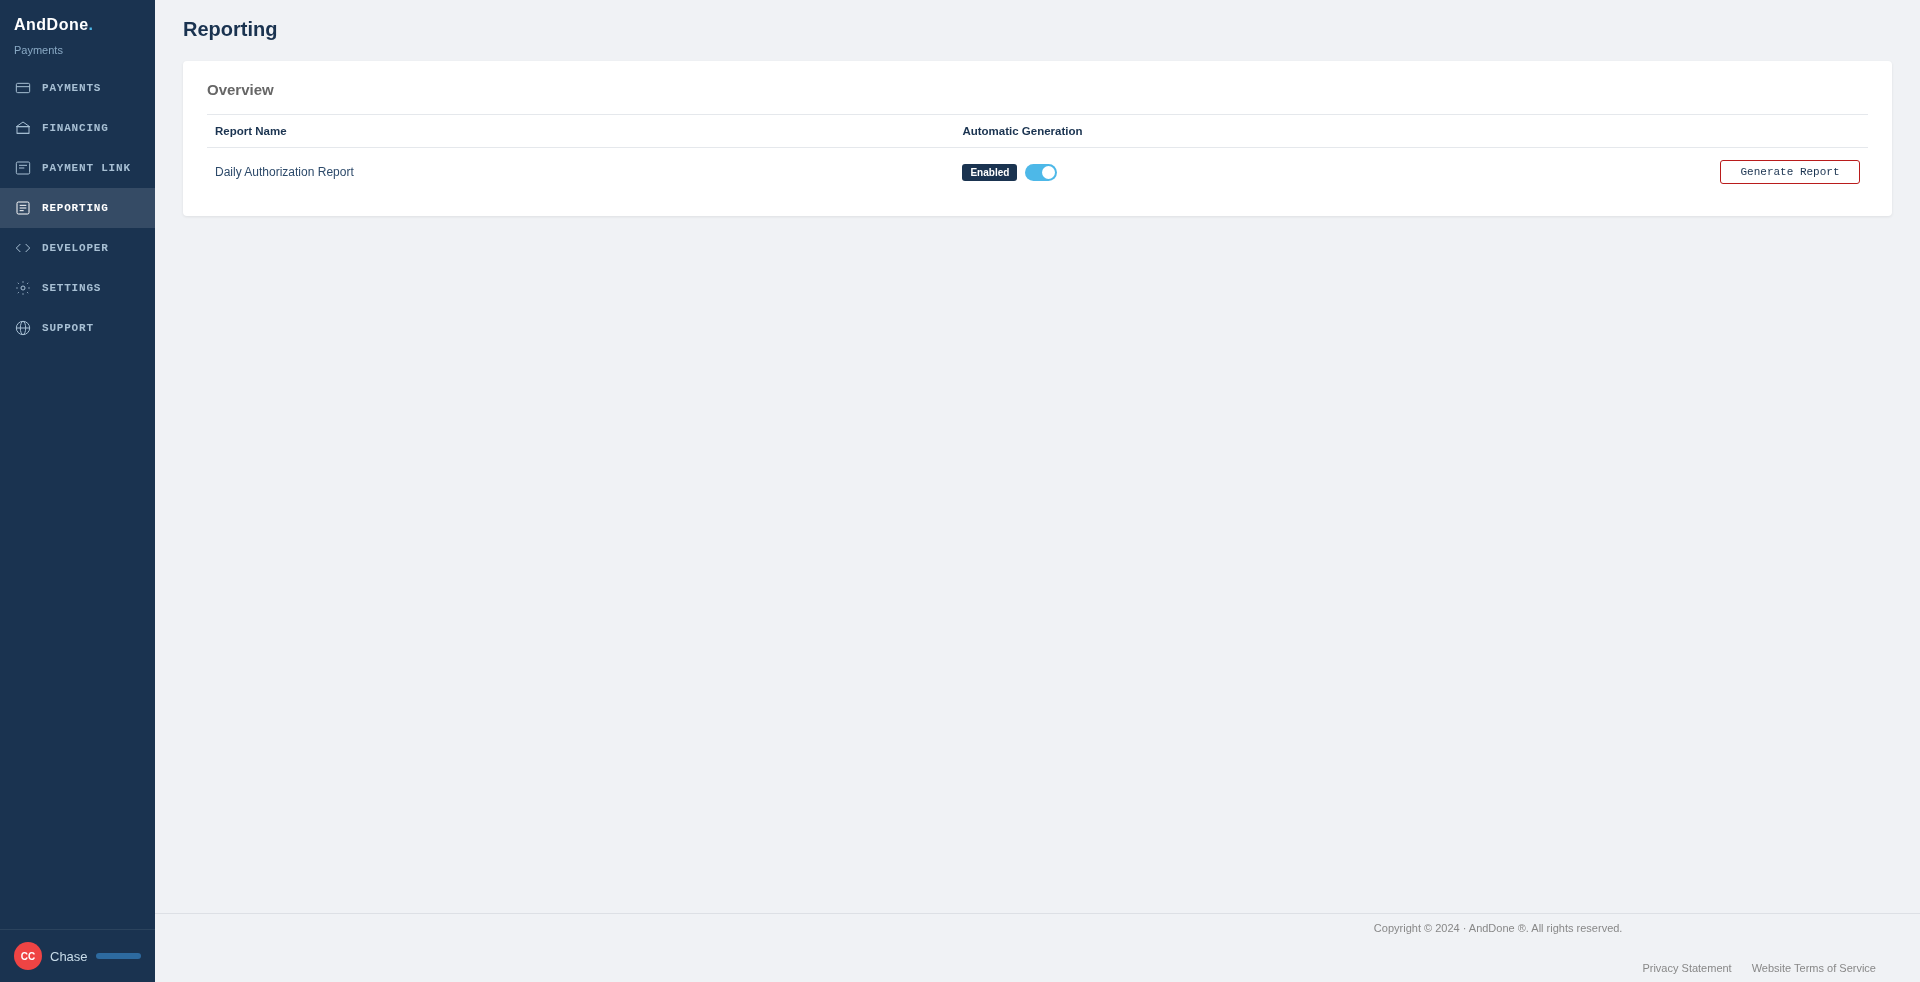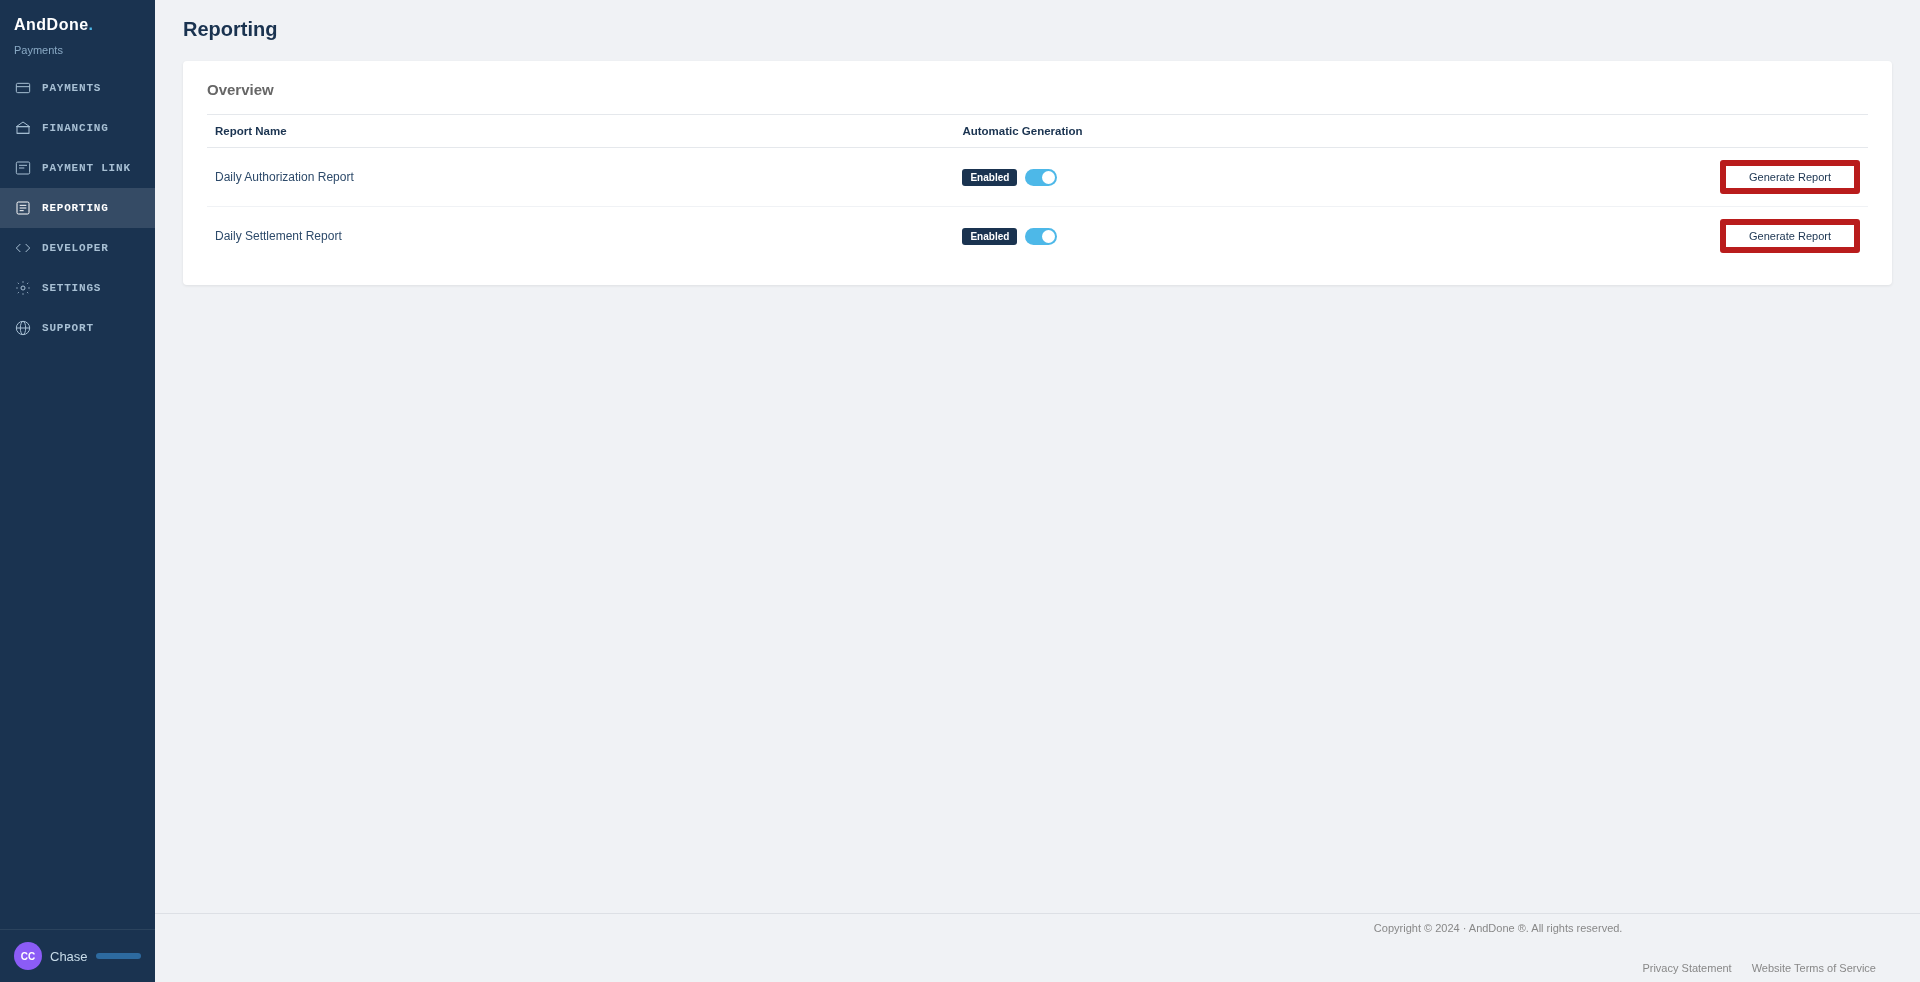--- a/index.html
+++ b/index.html
@@ -61,21 +61,21 @@
 
     
     .sidebar-bottom {
       padding: 12px 14px;
       border-top: 1px solid rgba(255,255,255,0.08);
       display: flex;
       align-items: center;
       gap: 8px;
     }
     .avatar-cc {
-      background: #8b5cf6;
+      background: #ef4444;
       color: #fff;
       font-size: 10px;
       font-weight: 700;
       width: 28px;
       height: 28px;
       border-radius: 50%;
       display: flex;
       align-items: center;
       justify-content: center;
       flex-shrink: 0;
@@ -178,30 +178,31 @@
       content: '';
       position: absolute;
       right: 2px;
       top: 2px;
       width: 13px;
       height: 13px;
       background: #fff;
       border-radius: 50%;
     }
     .generate-btn {
-      border: 6px solid #b91c1c;
+      border: 1px solid #b91c1c;
       background: #fff;
       color: #1a3350;
       font-size: 11px;
       padding: 5px 16px;
       border-radius: 3px;
       cursor: pointer;
       white-space: nowrap;
       float: right;
       min-width: 140px;
+      font-family: Liberation Mono, monospace;
     }
 
     .pagination-row {
       display: flex;
       justify-content: flex-end;
       align-items: center;
       padding: 8px 0;
       gap: 8px;
       font-size: 12px;
       color: #444;
@@ -363,32 +364,20 @@
               <td>
     <div class="toggle-wrapper">
       <span class="toggle-label-enabled">Enabled</span>
       <span class="toggle-switch"></span>
     </div>
   </td>
               <td>
                 <button class="generate-btn">Generate Report</button>
               </td>
             </tr>
-            <tr>
-              <td>Daily Settlement Report</td>
-              <td>
-    <div class="toggle-wrapper">
-      <span class="toggle-label-enabled">Enabled</span>
-      <span class="toggle-switch"></span>
-    </div>
-  </td>
-              <td>
-                <button class="generate-btn">Generate Report</button>
-              </td>
-            </tr>
           </tbody>
       </table>
     </div>
 
   </div>
 
   <div class="footer">
     <span>Copyright © 2024 · AndDone ®. All rights reserved.</span>
     <a href="#">Privacy Statement</a>
     <a href="#">Website Terms of Service</a>

